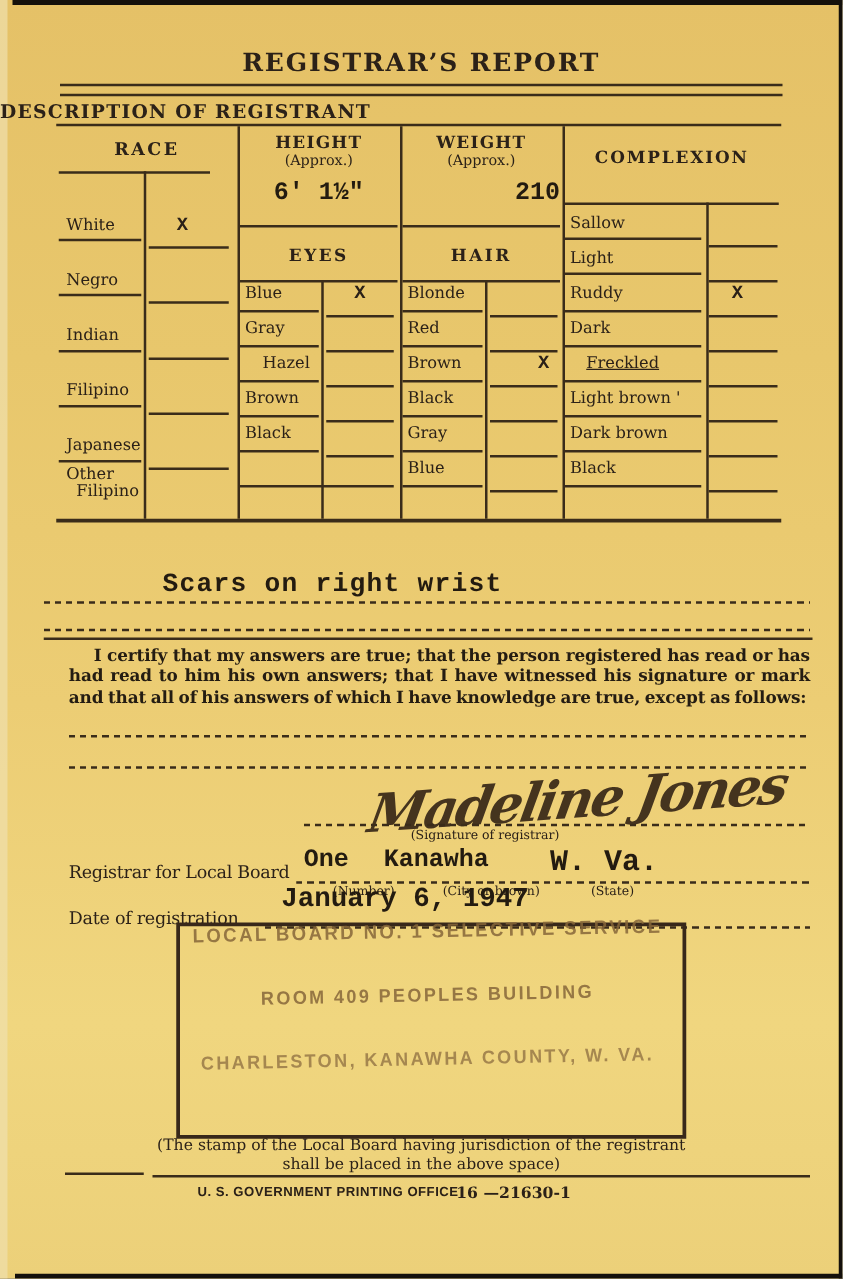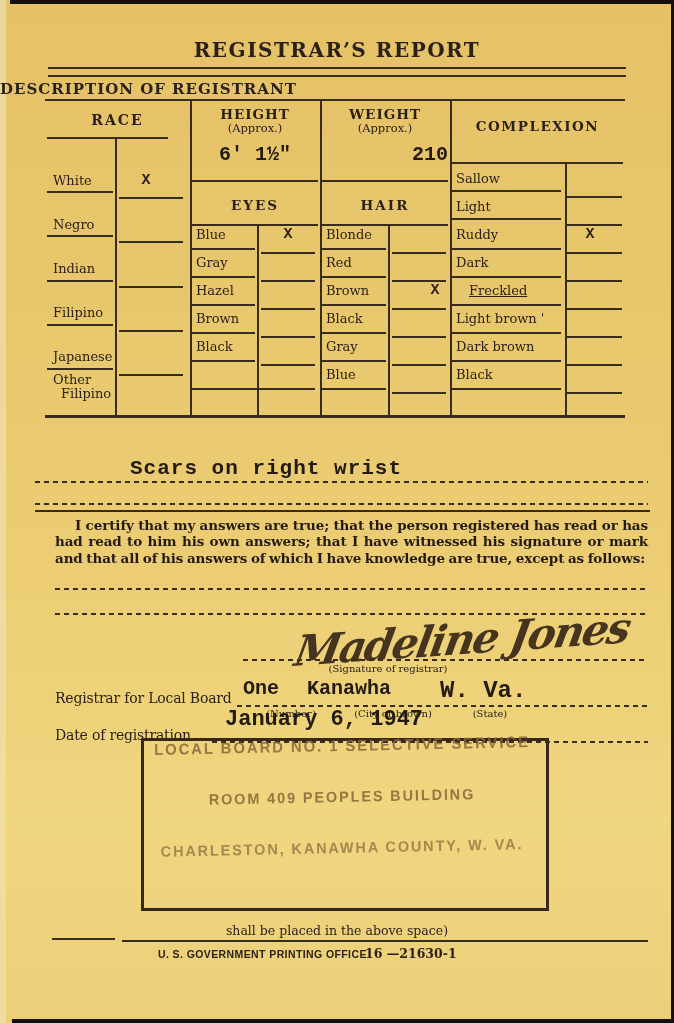--- a/index.html
+++ b/index.html
@@ -92,21 +92,21 @@
       <div class="abs hline" style="left: 2px; top: 267px; width: 66px;"></div>
       <div class="abs hline" style="left: 74px; top: 273px; width: 64px;"></div>
       <div class="abs rowlabel serif hangindent" style="left: 8px; top: 272px; width: 66px;">Other Filipino</div>
       <div class="abs rowlabel serif hangindent" style="left: 151px; top: 127px; width: 58px;">Blue</div>
       <div class="abs hline" style="left: 147px; top: 147px; width: 63px;"></div>
       <div class="abs hline" style="left: 216px; top: 151px; width: 54px;"></div>
       <div class="abs checkmark" style="left: 233px; top: 125px;">X</div>
       <div class="abs rowlabel serif hangindent" style="left: 151px; top: 155px; width: 58px;">Gray</div>
       <div class="abs hline" style="left: 147px; top: 175px; width: 63px;"></div>
       <div class="abs hline" style="left: 216px; top: 179px; width: 54px;"></div>
-      <div class="abs rowlabel serif hangindent" style="left: 151px; top: 183px; width: 58px;">Hazel</div>
+      <div class="abs rowlabel serif hangindent" style="left: 151px; top: 183px; width: 58px; text-align: center;">Hazel</div>
       <div class="abs hline" style="left: 147px; top: 203px; width: 63px;"></div>
       <div class="abs hline" style="left: 216px; top: 207px; width: 54px;"></div>
       <div class="abs rowlabel serif hangindent" style="left: 151px; top: 211px; width: 58px;">Brown</div>
       <div class="abs hline" style="left: 147px; top: 231px; width: 63px;"></div>
       <div class="abs hline" style="left: 216px; top: 235px; width: 54px;"></div>
       <div class="abs rowlabel serif hangindent" style="left: 151px; top: 239px; width: 58px;">Black</div>
       <div class="abs hline" style="left: 147px; top: 259px; width: 63px;"></div>
       <div class="abs hline" style="left: 216px; top: 263px; width: 54px;"></div>
       <div class="abs rowlabel serif hangindent" style="left: 281px; top: 127px; width: 60px;">Blonde</div>
       <div class="abs hline" style="left: 277px; top: 147px; width: 64px;"></div>
@@ -179,20 +179,21 @@
 
   <div class="abs typed" style="left:225px;top:707px;font-size:22px;">January 6, 1947</div>
   <div class="abs serif" style="left:55px;top:727px;font-size:14px;letter-spacing:-0.2px;">Date of registration</div>
   <div class="abs dashline" style="left:212px;top:741px;width:436px;"></div>
 
   <div class="abs" style="left:141px;top:738px;width:402px;height:167px;border:3px solid #38281a;"></div>
   <div class="abs stampline" style="left:141px;top:737px;width:402px;font-size:15.5px;">LOCAL BOARD NO. 1 SELECTIVE SERVICE</div>
   <div class="abs stampline" style="left:141px;top:788px;width:402px;font-size:15px;">ROOM 409 PEOPLES BUILDING</div>
   <div class="abs stampline" style="left:141px;top:839px;width:402px;font-size:15px;color:rgba(140,108,64,0.75);">CHARLESTON, KANAWHA COUNTY, W. VA.</div>
 
+  <div class="abs serif" style="left:40px;top:909px;width:594px;text-align:center;font-size:12.5px;line-height:1.15;">(The stamp of the Local Board having jurisdiction of the registrant</div>
   <div class="abs serif" style="left:40px;top:924px;width:594px;text-align:center;font-size:12.5px;line-height:1.15;">shall be placed in the above space)</div>
 
   <div class="abs hline" style="left:52px;top:938px;width:63px;height:1.5px;"></div>
   <div class="abs hline" style="left:122px;top:940px;width:526px;height:1.5px;"></div>
   <div class="abs" style="left:158px;top:948px;font-family:'Liberation Sans',sans-serif;font-weight:bold;font-size:10.5px;letter-spacing:0.4px;color:#2b2118;">U. S. GOVERNMENT PRINTING OFFICE</div>
   <div class="abs serif" style="left:365px;top:946px;font-weight:bold;font-size:12.5px;">16 —21630-1</div>
 
 </div>
 
 </body></html>

